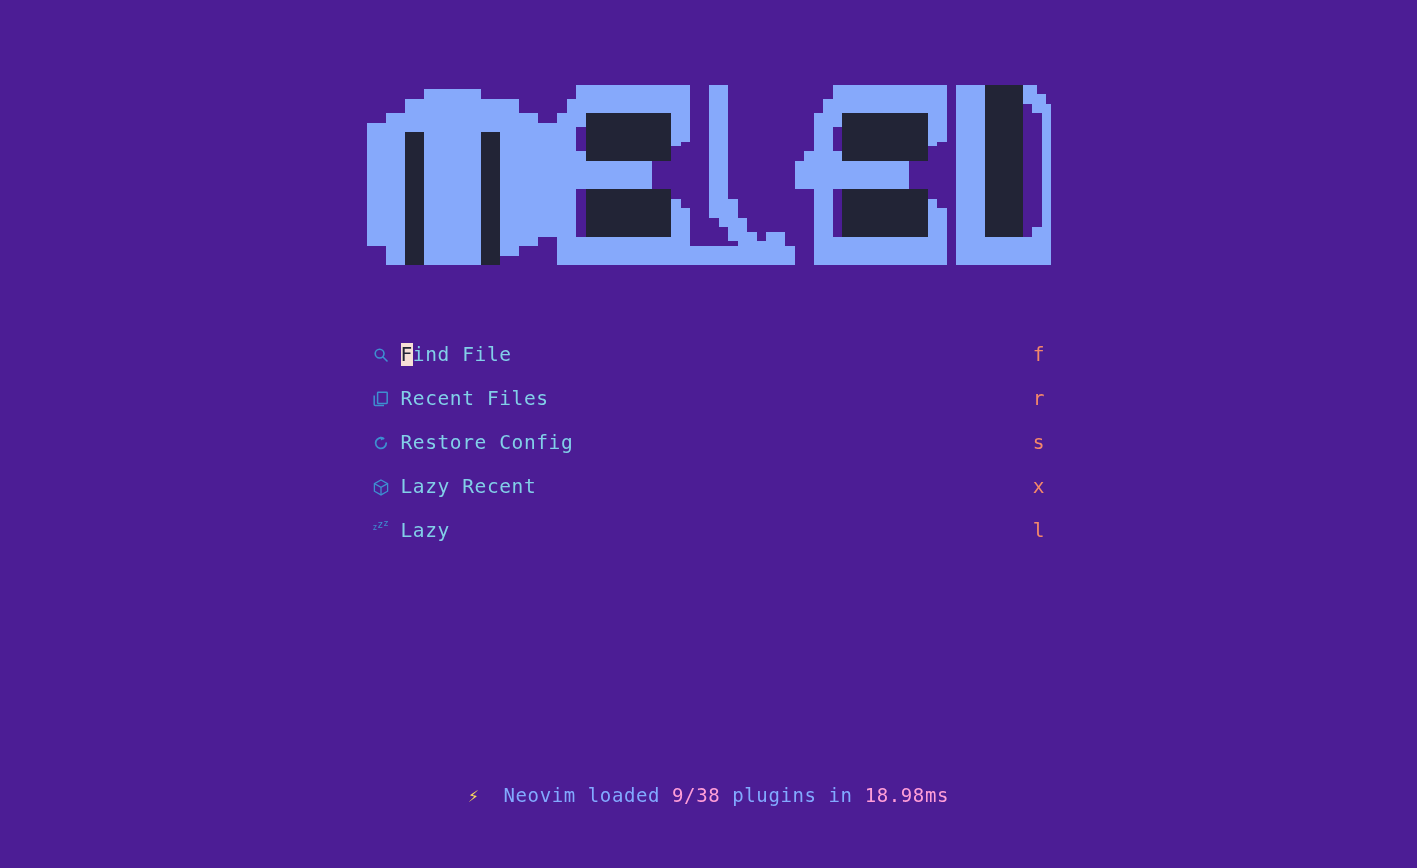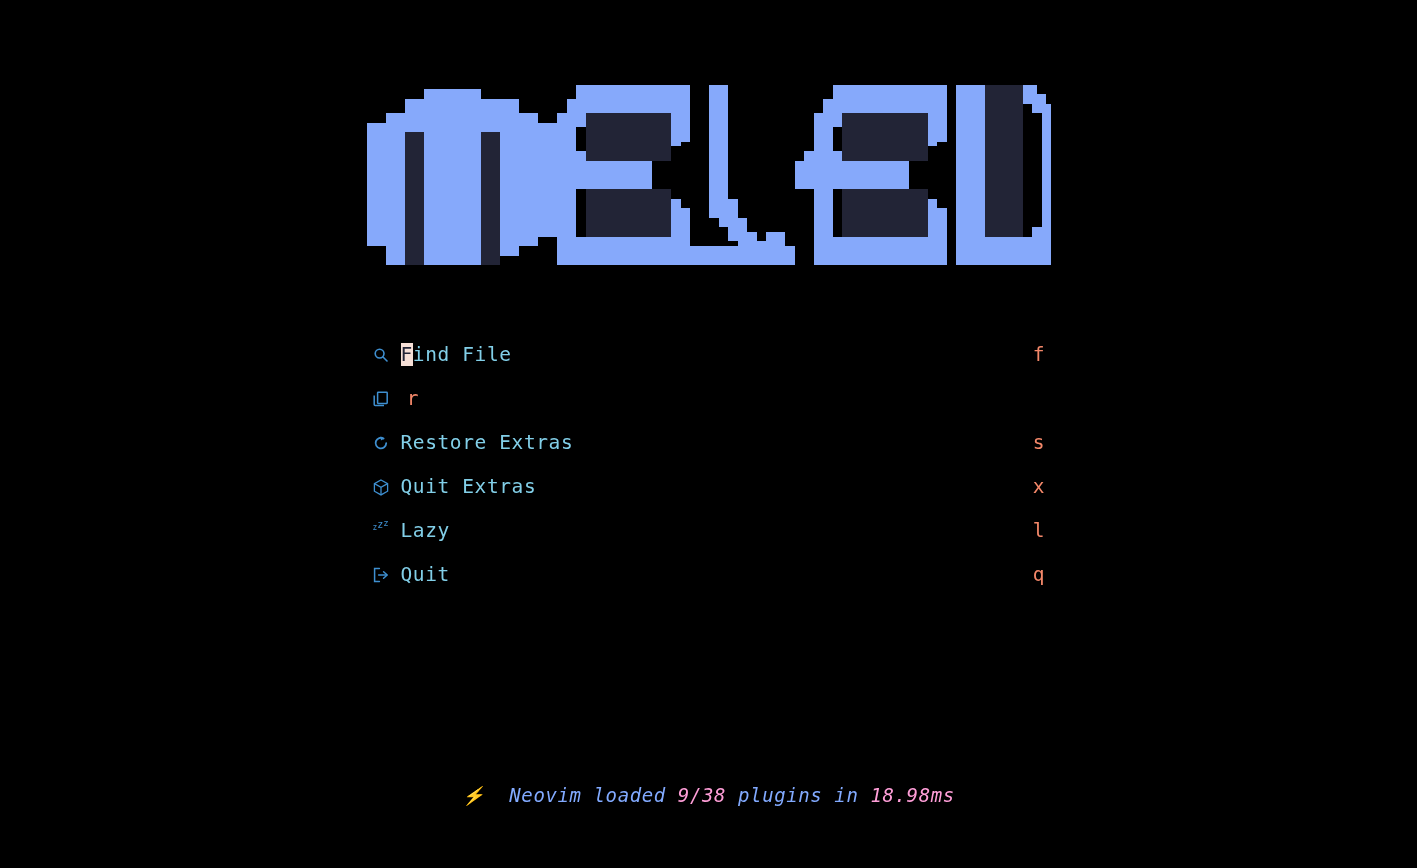--- a/index.html
+++ b/index.html
@@ -12,21 +12,21 @@
     overflow: hidden;
   }
   body {
     font-family: "DejaVu Sans Mono", "Liberation Mono", monospace;
     -webkit-font-smoothing: antialiased;
   }
   #screen {
     position: relative;
     width: 1417px;
     height: 868px;
-    background: #000000;
+    background: #4c1d95;
   }
 
   
   #logo-wrap {
     position: absolute;
     left: 0;
     top: 75px;
     width: 1417px;
     height: 190px;
     display: flex;
@@ -98,21 +98,20 @@
   #footer {
     position: absolute;
     left: 0;
     top: 783px;
     width: 1417px;
     text-align: center;
     font-size: 19px;
     letter-spacing: 0.6px;
     line-height: 24px;
     white-space: pre;
-    font-style: italic;
   }
   #footer .bolt { color: #f9d85e; font-size: 18px; }
   #footer .txt  { color: #82aaff; }
   #footer .num  { color: #ff9ed8; }
 </style>
 </head>
 <body>
 
 <div id="screen">
 
@@ -226,66 +225,56 @@
 
 
 
     <div class="menu-row">
       <span class="menu-icon">
         <svg width="16" height="16" viewBox="0 0 16 16" fill="none" stroke="#3e8fd0" stroke-width="1.5">
           <rect x="4.6" y="1.2" width="9.6" height="11.2" rx="0.6"></rect>
           <path d="M11 14.6 H2.2 A1 1 0 0 1 1.2 13.6 V4.4"></path>
         </svg>
       </span>
+      <span class="menu-label">Recent Files</span>
       <span class="menu-key">r</span>
     </div>
 
 
     <div class="menu-row">
       <span class="menu-icon">
         <svg width="16" height="16" viewBox="0 0 16 16" fill="none" stroke="#3e8fd0" stroke-width="1.8">
           <path d="M13.2 8.2 A5.3 5.3 0 1 1 10.6 3.5" stroke-linecap="round"></path>
           <path d="M7.6 1.4 L11.2 3.7 L7.9 5.6 Z" fill="#3e8fd0" stroke="none"></path>
         </svg>
       </span>
-      <span class="menu-label">Restore Extras</span>
+      <span class="menu-label">Restore Config</span>
       <span class="menu-key">s</span>
     </div>
 
     <div class="menu-row">
       <span class="menu-icon">
         <svg width="16" height="17" viewBox="0 0 16 17" fill="none" stroke="#3e8fd0" stroke-width="1.3">
           <path d="M8 1 L14.6 4.6 V12.2 L8 15.9 L1.4 12.2 V4.6 Z"></path>
           <path d="M1.4 4.6 L8 8.3 L14.6 4.6"></path>
           <line x1="8" y1="8.3" x2="8" y2="15.9"></line>
         </svg>
       </span>
-      <span class="menu-label">Quit Extras</span>
+      <span class="menu-label">Lazy Recent</span>
       <span class="menu-key">x</span>
     </div>
 
     <div class="menu-row">
       <span class="menu-icon zzz">
         <span class="z1">z</span>
           <span class="z2">z</span>
           <span class="z3">z</span>
       </span>
       <span class="menu-label">Lazy</span>
       <span class="menu-key">l</span>
     </div>
 
-    <div class="menu-row">
-      <span class="menu-icon">
-        <svg width="16" height="16" viewBox="0 0 16 16" fill="none" stroke="#3e8fd0" stroke-width="1.5">
-          <path d="M6.4 1.6 H1.6 V14.4 H6.4" stroke-linecap="round"></path>
-          <line x1="5.6" y1="8" x2="13.6" y2="8" stroke-linecap="round"></line>
-          <path d="M10.6 4.8 L14.2 8 L10.6 11.2" stroke-linecap="round" stroke-linejoin="round"></path>
-        </svg>
-      </span>
-      <span class="menu-label">Quit</span>
-      <span class="menu-key">q</span>
-    </div>
 
   </div>
 
   <div id="footer"><span class="bolt">⚡</span><span class="txt">  Neovim loaded </span><span class="num">9/38</span><span class="txt"> plugins in </span><span class="num">18.98ms</span></div>
 
 </div>
 
 </body></html>

